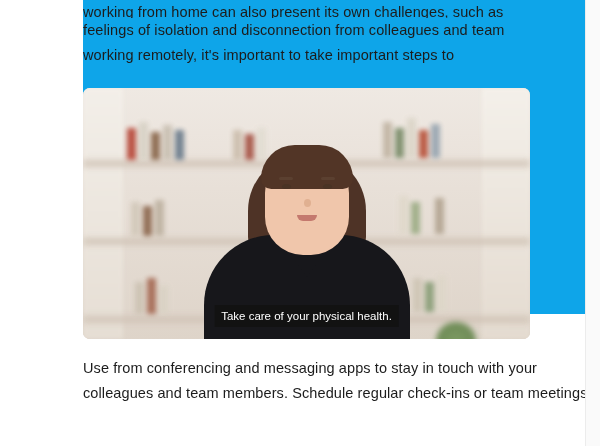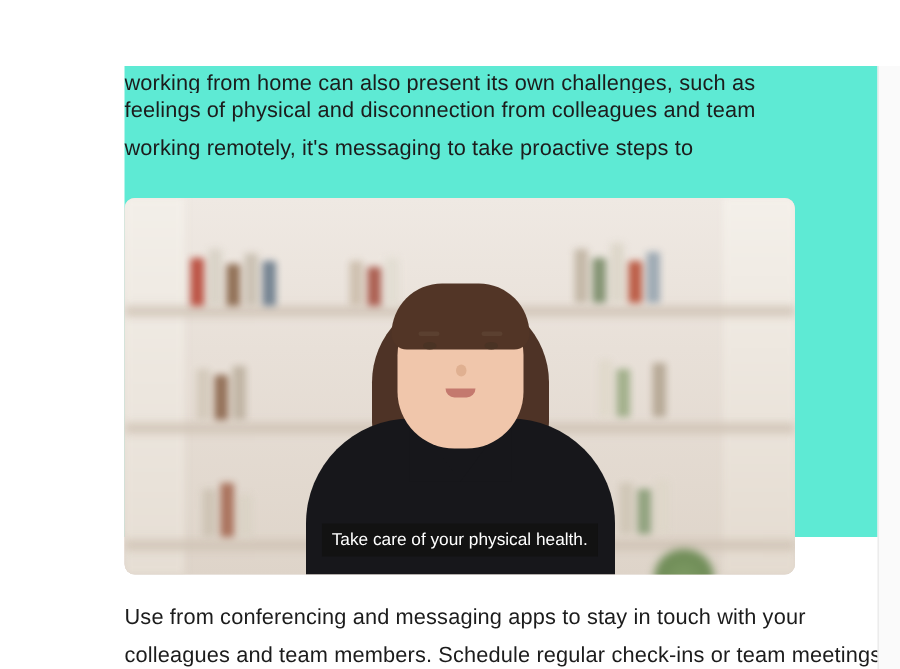--- a/index.html
+++ b/index.html
@@ -11,23 +11,22 @@
     width: 600px;
     height: 446px;
     overflow: hidden;
     font-family: "Liberation Sans", sans-serif;
     color: #1a1a1a;
   }
   .page {
     position: relative;
     width: 600px;
     height: 314px;
-    background: #5eead4;
+    background: #0ea5e9;
     box-sizing: border-box;
-    margin-top: 44px;
   }
   .left-gutter {
     position: absolute;
     left: 0;
     top: 0;
     width: 83px;
     height: 446px;
     background: #ffffff;
   }
   .right-gutter {
@@ -265,22 +264,22 @@
 <body>
 
 <div class="page">
 
   <div class="left-gutter"></div>
 
   <div class="content">
 
     <p class="para para-top">
       <span class="line clip-top">working from home can also present its own challenges, such as</span>
-      <span class="line">feelings of physical and disconnection from colleagues and team</span>
-      <span class="line">working remotely, it's messaging to take proactive steps to</span>
+      <span class="line">feelings of isolation and disconnection from colleagues and team</span>
+      <span class="line">working remotely, it's important to take important steps to</span>
     </p>
 
     <div class="video-wrap">
       <div class="bg"></div>
       <div class="wall-left"></div>
       <div class="wall-right"></div>
 
       <div class="shelf s1"></div>
       <div class="shelf s2"></div>
       <div class="shelf s3"></div>

